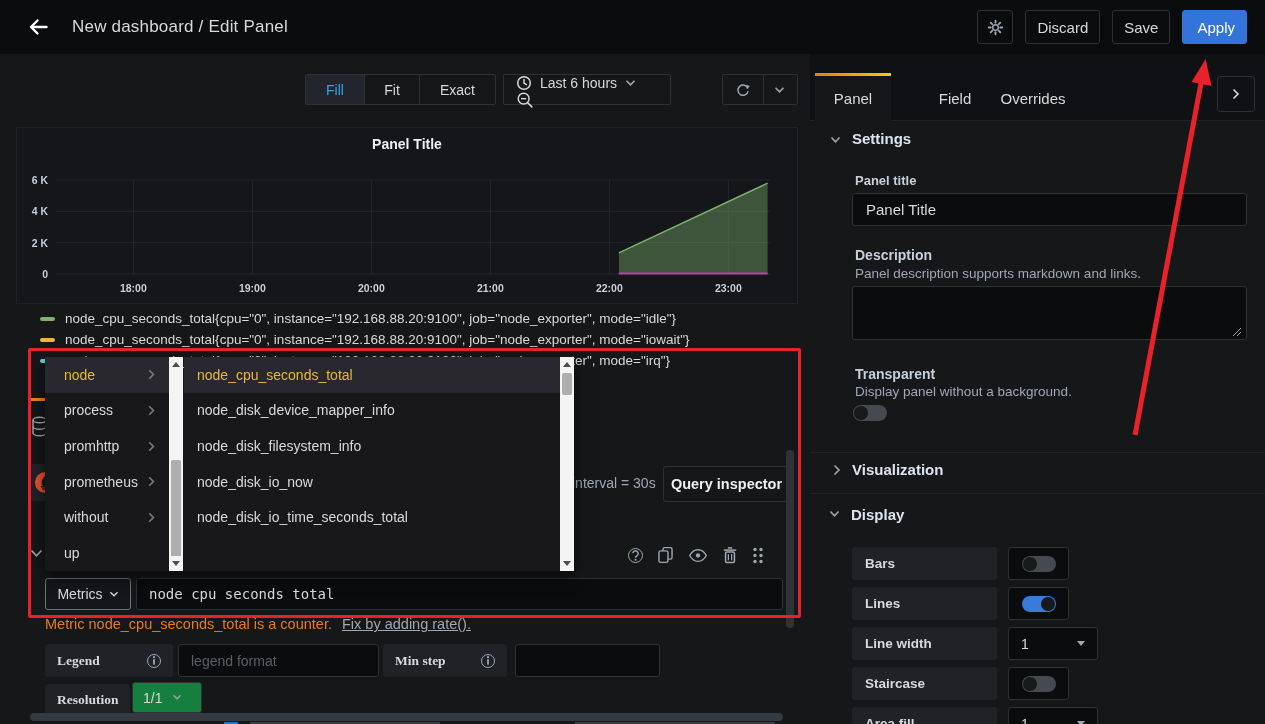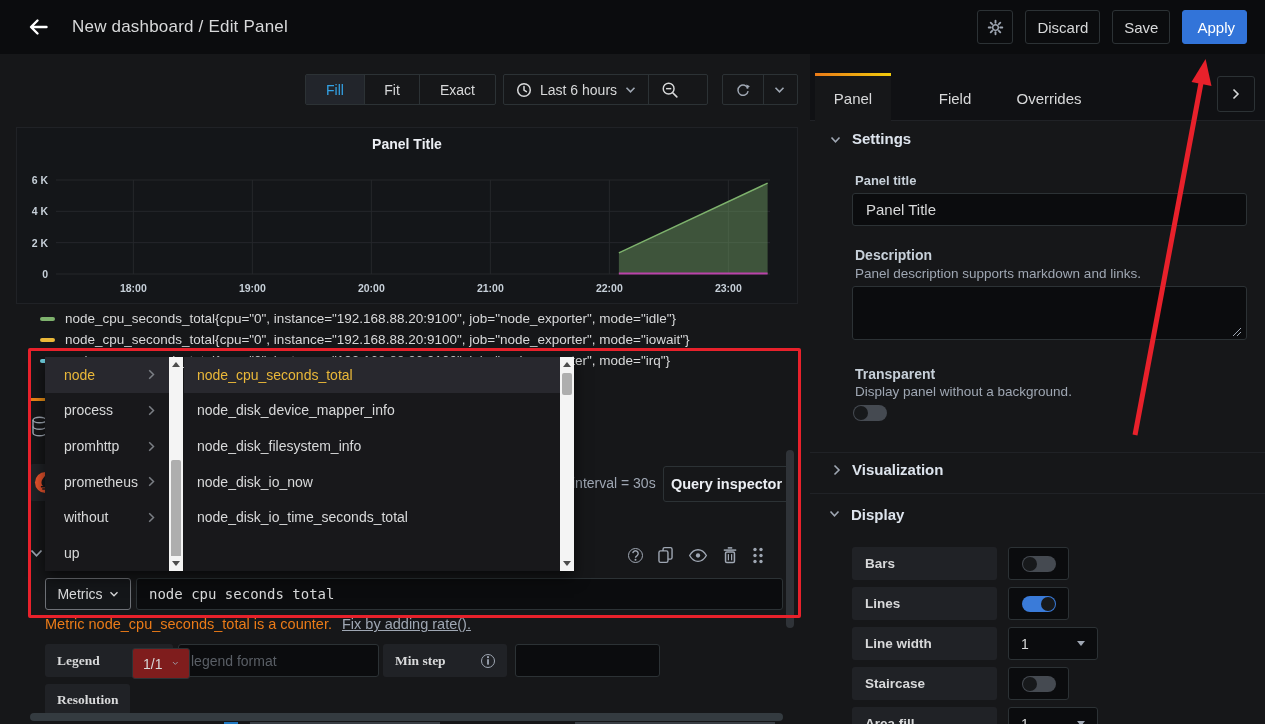--- a/index.html
+++ b/index.html
@@ -39,21 +39,21 @@
           color:#d8d9da;font-size:14px;font-family:"DejaVu Sans Mono",monospace;padding:0 12px;box-sizing:border-box;outline:none;}
   .warn-row{position:absolute;left:45px;top:616px;font-size:14.5px;white-space:nowrap;}
   .warn-txt{color:#eb7b18;}
   .warn-link{color:#9fa7b3;text-decoration:underline;margin-left:6px;cursor:pointer;}
   .lbl-box{position:absolute;height:33px;background:#202226;border-radius:3px;display:flex;align-items:center;color:#d8d9da;
            font-size:13.5px;font-weight:600;padding:0 12px;box-sizing:border-box;font-family:Liberation Serif, serif;}
   .gi{margin-left:auto;}
   .txt-input{position:absolute;height:33px;background:#0b0c0e;border:1px solid #2c3235;border-radius:3px;color:#d8d9da;
            font-size:14px;font-family:inherit;padding:0 12px;box-sizing:border-box;outline:none;}
   .txt-input::placeholder{color:#5a5f66;}
-  .res-dd{position:absolute;left:132px;top:648px;width:58px;height:31px;background:#7f1d1d;border:1px solid #2c3235;border-radius:3px;
+  .res-dd{position:absolute;left:132px;top:682px;width:70px;height:31px;background:#15803d;border:1px solid #2c3235;border-radius:3px;
           color:#d8d9da;font-size:14px;display:flex;align-items:center;padding:0 10px;gap:10px;box-sizing:border-box;cursor:pointer;}
   .hscroll{position:absolute;left:30px;top:713px;width:753px;height:8px;background:#343b40;border-radius:4px;}
   .vscroll-pane{position:absolute;left:786px;top:450px;width:8px;height:178px;background:#2f3338;border-radius:4px;}
   
   .dropdown{position:absolute;left:45px;top:357px;height:214px;display:flex;z-index:50;box-shadow:0 6px 14px rgba(0,0,0,.6);}
   .dd-col{position:relative;background:#18181b;height:214px;overflow:hidden;}
   .dd-left{width:138px;}
   .dd-right{width:390px;margin-left:1px;}
   .dd-item{height:35.66px;display:flex;align-items:center;color:#d8d9da;font-size:14px;cursor:pointer;box-sizing:border-box;white-space:nowrap;}
   .dd-left .dd-item{padding:0 14px 0 19px;width:124px;}
@@ -132,21 +132,21 @@
     <button class="btn primary">Apply</button>
   </div>
 </div>
 
 <div class="seg-group">
   <div class="seg active" style="width:58px">Fill</div>
   <div class="seg" style="width:54px">Fit</div>
   <div class="seg" style="width:75px">Exact</div>
 </div>
 
-<div class="tool-group" style="left:503px;width:205px;">
+<div class="tool-group" style="left:503px;width:168px;flex-direction:column;">
   <div class="tool-seg">
     <svg width="16" height="16" viewBox="0 0 16 16">
         <circle cx="8" cy="8" r="6.3" fill="none" stroke="#d8d9da" stroke-width="1.5"></circle>
         <path d="M8 4.5 V8 L10.4 9.6" fill="none" stroke="#d8d9da" stroke-width="1.5" stroke-linecap="round"></path>
       </svg>
     <span>Last 6 hours</span>
     <svg width="11" height="8" viewBox="0 0 11 8">
         <path d="M1.5 1.8 L5.5 5.8 L9.5 1.8" fill="none" stroke="#9fa7b3" stroke-width="1.6"></path>
       </svg>
   </div>
@@ -401,21 +401,21 @@
   </div>
 </div>
 
 <div class="sidebar">
   <div class="sb-tabsbg"></div>
   <div class="sb-divider" style="top:66px;"></div>
   <div class="tab-orange"></div>
   <div class="tab-active-bg"></div>
   <div class="tab-label" style="left:5px;width:76px;">Panel</div>
   <div class="tab-label" style="left:110px;width:70px;">Field</div>
-  <div class="tab-label" style="left:196px;width:86px;">Overrides</div>
+  <div class="tab-label" style="left:180px;width:86px;">Overrides</div>
   <div class="collapse-btn">
     <svg width="8" height="12" viewBox="0 0 8 12">
         <path d="M1.5 1.5 L6 6 L1.5 10.5" fill="none" stroke="#d8d9da" stroke-width="1.6"></path>
       </svg>
   </div>
 
   <svg class="abs" style="left:20px;top:82px;" width="11" height="8" viewBox="0 0 11 8">
       <path d="M1.5 1.5 L5.5 5.8 L9.5 1.5" fill="none" stroke="#9fa7b3" stroke-width="1.6"></path>
     </svg>
   <div class="sec-head" style="left:42px;top:76px;">Settings</div>

